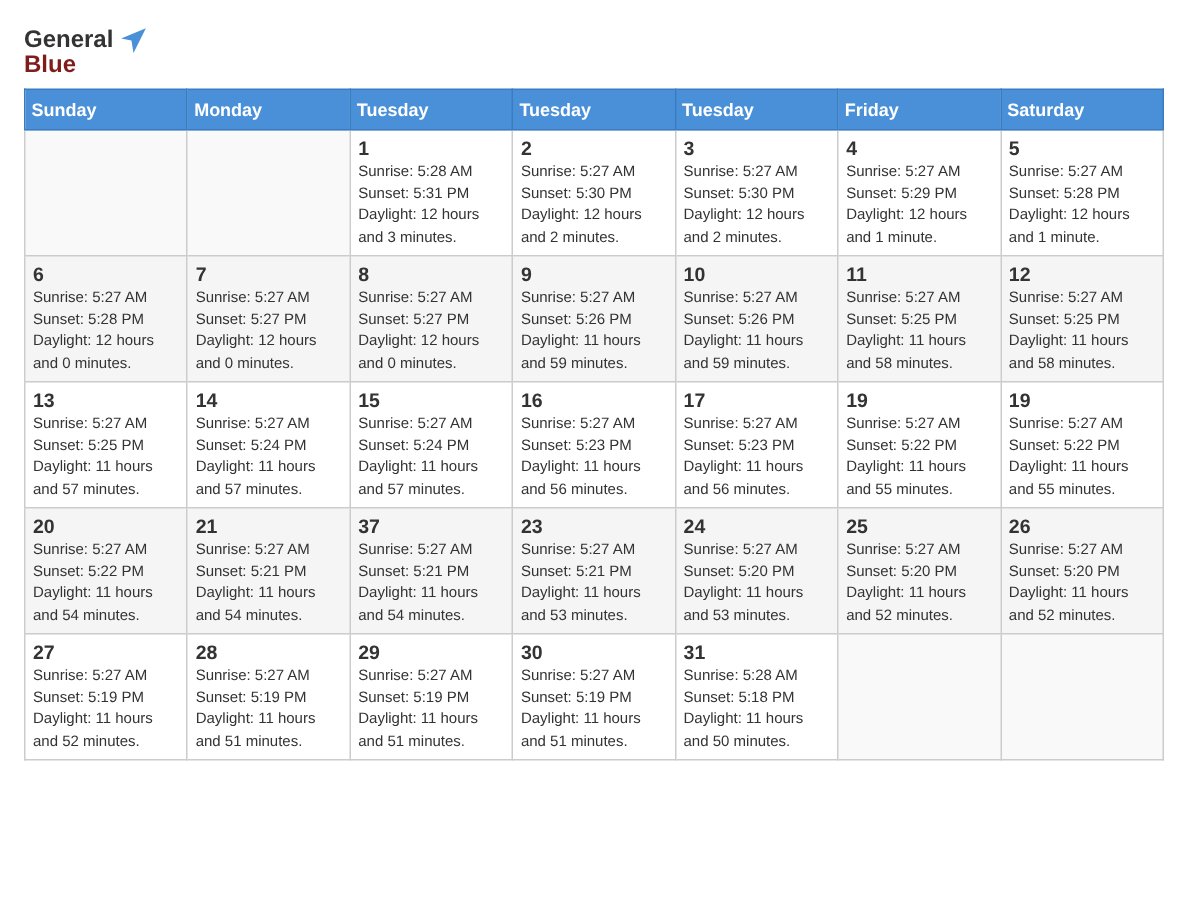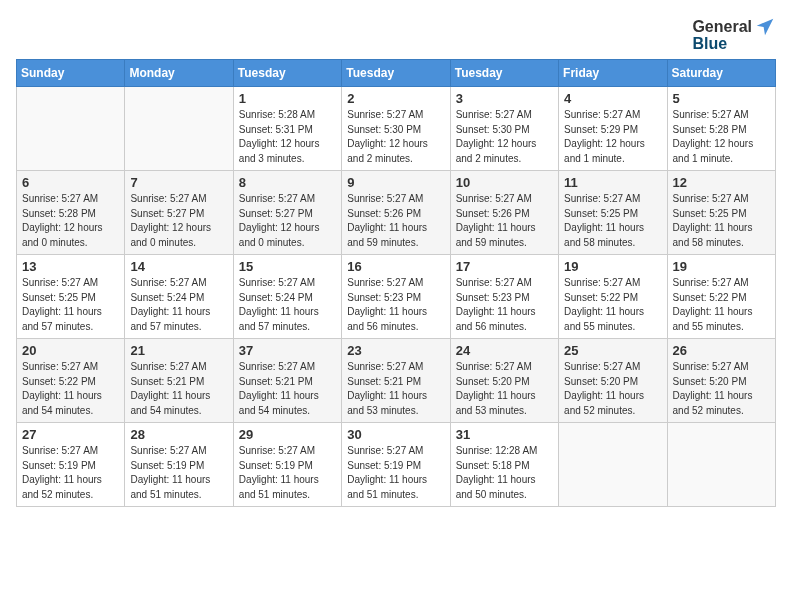--- a/index.html
+++ b/index.html
@@ -5,24 +5,23 @@
     * { box-sizing: border-box; margin: 0; padding: 0; }
     body {
       font-family: Arial, sans-serif;
       background: #fff;
       width: 792px;
       min-height: 612px;
       padding: 16px;
     }
     .header-row {
       display: flex;
-      justify-content: flex-end;
+      justify-content: flex-start;
       align-items: flex-start;
       margin-bottom: 6px;
-      margin-left: 32px;
     }
     .logo {
       display: flex;
       align-items: center;
       gap: 4px;
     }
     .title-block { text-align: right; }
     .month-title { font-size: 36px; color: #333; font-weight: 300; }
     .location-title { font-size: 15px; color: #555; }
 
@@ -76,21 +75,21 @@
 
 <div class="header-row">
   <div class="logo">
   <div style="display:flex;flex-direction:column;align-items:flex-start;line-height:1.2;">
     <div style="display:flex;align-items:center;gap:2px;">
       <span style="font-size:16px;font-weight:bold;color:#333;">General</span>
       <svg width="22" height="22" viewBox="0 0 24 24" fill="#4a90d9">
         <path d="M21 3L3 10.5l7.5 1.5L12 21l9-18z"></path>
       </svg>
     </div>
-    <span style="font-size:16px;font-weight:bold;color:#0c4a6e;margin-top:-4px;">Blue</span>
+    <span style="font-size:16px;font-weight:bold;color:#7f1d1d;margin-top:-4px;">Blue</span>
   </div>
 </div>
   <div class="title-block">
     <div class="month-title"></div>
     <div class="location-title"></div>
   </div>
 </div>
 
 <table class="calendar">
   <thead>
@@ -291,21 +290,21 @@
 Daylight: 11 hours and 51 minutes.</div>
         </td>
         <td>
           <span class="day-number">30</span>
           <div class="day-info">Sunrise: 5:27 AM
 Sunset: 5:19 PM
 Daylight: 11 hours and 51 minutes.</div>
         </td>
         <td>
           <span class="day-number">31</span>
-          <div class="day-info">Sunrise: 12:28 AM
+          <div class="day-info">Sunrise: 5:28 AM
 Sunset: 5:18 PM
 Daylight: 11 hours and 50 minutes.</div>
         </td>
         <td class="empty-cell"></td>
         <td class="empty-cell"></td>
       </tr>
     </tbody>
 </table>
 
 </body></html>

